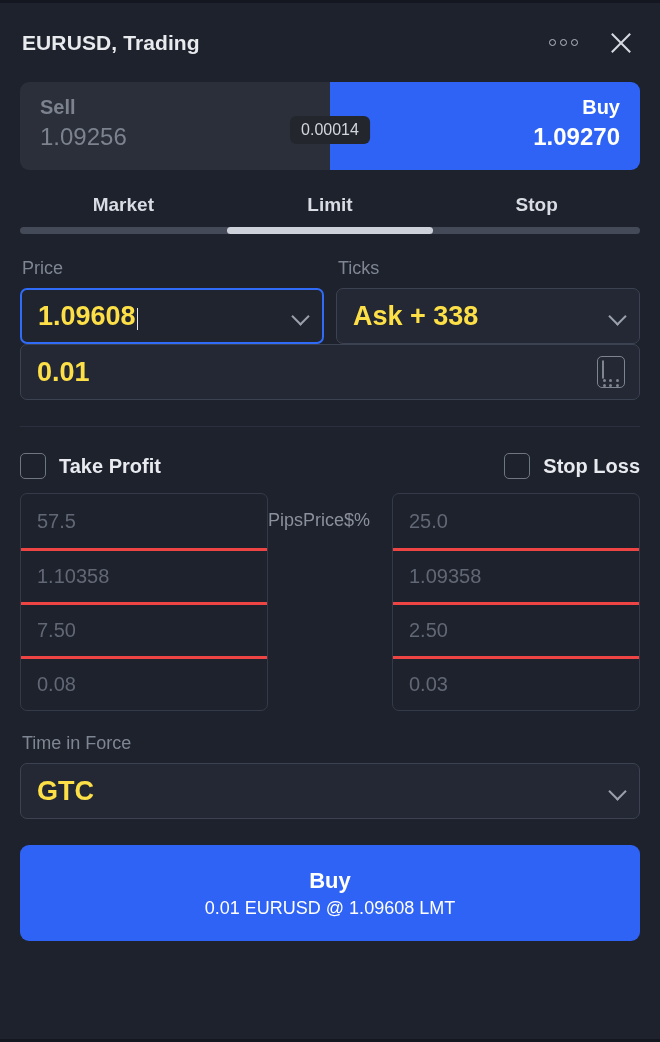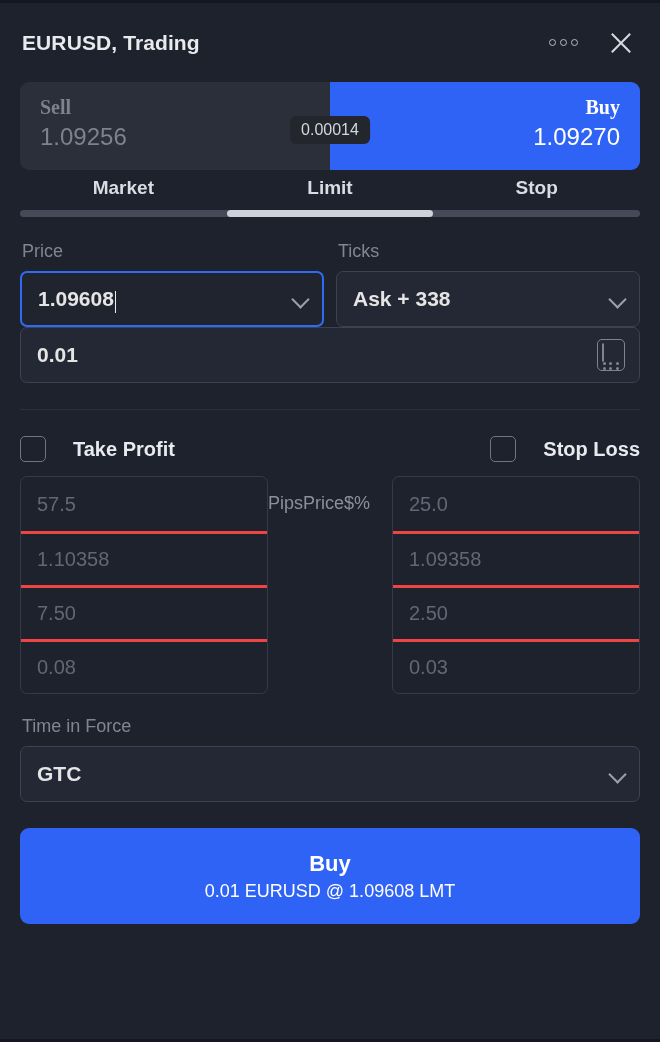--- a/index.html
+++ b/index.html
@@ -99,47 +99,46 @@
   }
   .quote.buy {
     background: #2F63F6;
     border-radius: 0 9px 9px 0;
     align-items: flex-end;
   }
   .q-label {
     font-size: 20px;
     font-weight: bold;
     line-height: 1.25;
-    font-family: Liberation Serif, serif;
   }
   .q-price {
     font-size: 24px;
     line-height: 1.45;
   }
   .sell .q-label, .sell .q-price { color: #7C828E; }
   .buy .q-label, .buy .q-price { color: #FFFFFF; }
-  .buy .q-price { font-weight: normal; }
+  .buy .q-price { font-weight: bold; }
 
   .spread-badge {
     position: absolute;
     left: 50%;
     top: 34px;
     transform: translateX(-50%);
     background: #24262E;
     color: #D3D6DD;
     font-size: 16px;
     padding: 5px 11px;
     border-radius: 6px;
     white-space: nowrap;
     z-index: 3;
   }
 
   
   .tabs {
-    margin: 0 20px 0 20px;
+    margin: 17px 20px 0 20px;
     display: flex;
   }
   .tab {
     flex: 1;
     text-align: center;
     font-size: 19px;
     font-weight: bold;
     color: #D9DCE2;
     padding: 7px 0 11px;
     cursor: pointer;
@@ -189,23 +188,23 @@
     display: flex;
     align-items: center;
     padding: 0 14px 0 16px;
     cursor: text;
   }
   .input.focused {
     border: 2px solid #2F6BF7;
     background: #20242F;
   }
   .input .value {
-    font-size: 21px;
-    font-weight: bold;
-    color: #e5e5e5;
+    font-size: 27px;
+    font-weight: bold;
+    color: #fde047;
     white-space: nowrap;
   }
   .caret {
     display: inline-block;
     width: 1.5px;
     height: 22px;
     background: #E9EBEF;
     margin-left: 1px;
     vertical-align: middle;
     position: relative;
@@ -267,21 +266,21 @@
     padding: 0 20px;
   }
   .tpsl-head {
     display: flex;
     margin: 26px 0 14px 0;
   }
   .tpsl-head > div {
     flex: 1;
     display: flex;
     align-items: center;
-    gap: 27px;
+    gap: 13px;
     cursor: pointer;
   }
   .tpsl-head > div.right { padding-left: 124px; flex: 0 0 auto; }
   .checkbox {
     width: 26px; height: 26px;
     border: 1.6px solid #6F7682;
     border-radius: 5px;
     background: transparent;
     flex: 0 0 26px;
   }

